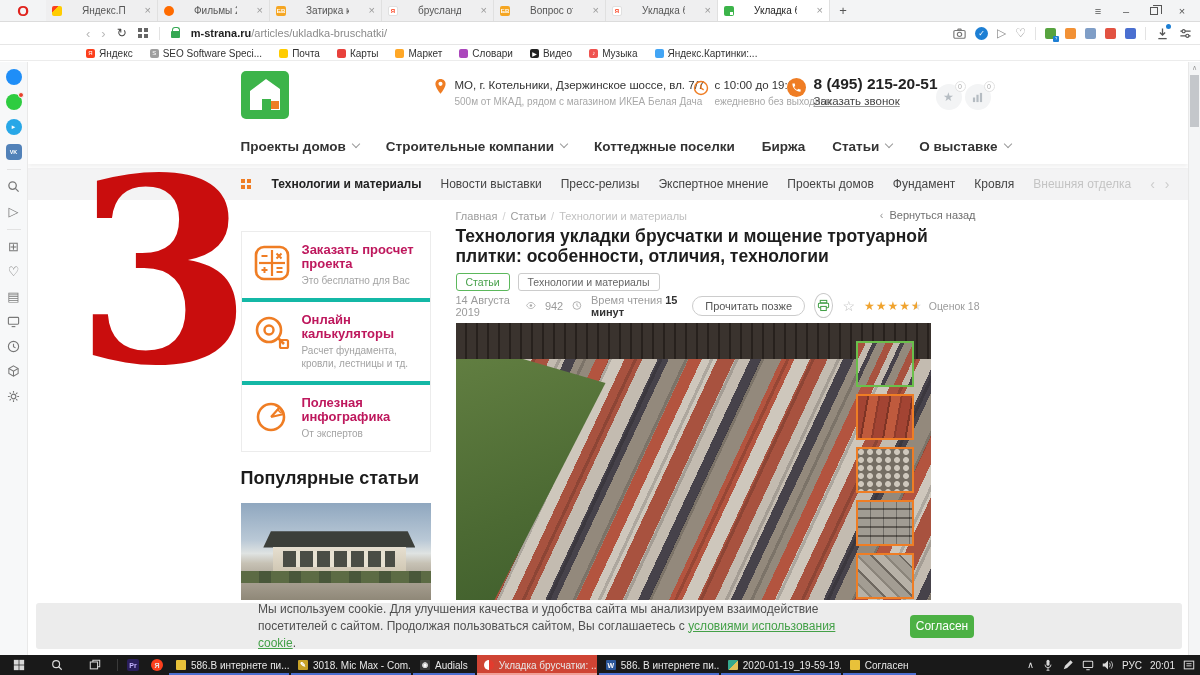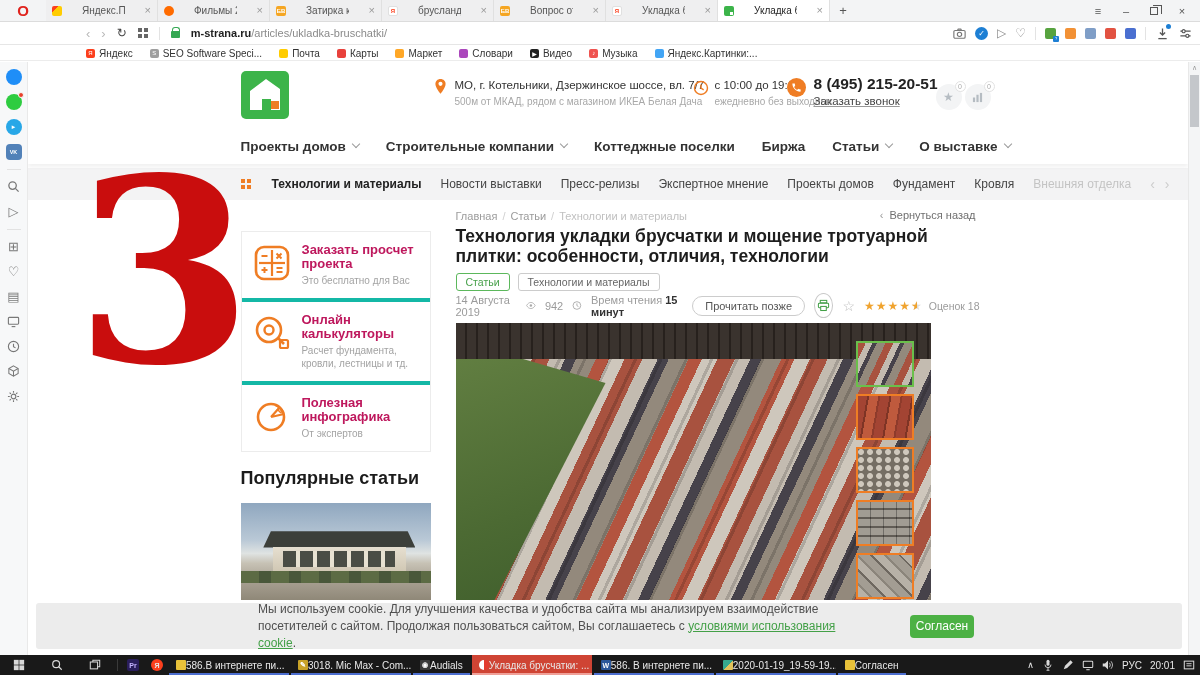--- a/index.html
+++ b/index.html
@@ -152,21 +152,21 @@
 .cookie-btn{margin-left:40px;width:64px;height:23px;background:#4cb144;color:#fff;font-size:12px;border-radius:4px;display:flex;align-items:center;justify-content:center;cursor:pointer}
 
 .watermark{position:absolute;left:75px;top:178px;font-family:"DejaVu Serif",serif;font-weight:700;font-size:255px;line-height:.74;color:#c90d0d;z-index:30;pointer-events:none}
 
 .taskbar{position:absolute;bottom:0;left:0;right:0;height:20px;background:#191919;display:flex;align-items:stretch;z-index:60;color:#e8e8e8}
 .tb-ic{width:38px;display:flex;align-items:center;justify-content:center;font-size:13px}
 .tb-ic svg{width:12px;height:12px}
 .tb-sep{width:1px;background:#3a3a3a;margin:4px 3px}
 .tb-app{width:24px;display:flex;align-items:center;justify-content:center}
 .tb-app .sq{width:12px;height:12px;border-radius:2px;font-size:7px;font-weight:700;display:flex;align-items:center;justify-content:center}
-.tb-btn{display:flex;align-items:center;padding:8px 7px;max-width:120px;font-size:10px;white-space:nowrap;overflow:hidden;box-shadow:inset 0 -2px 0 #4d6fd0;margin-right:2px}
+.tb-btn{display:flex;align-items:center;gap:5px;padding:8px 7px;max-width:120px;font-size:10px;white-space:nowrap;overflow:hidden;box-shadow:inset 0 -2px 0 #4d6fd0;margin-right:2px}
 .tb-btn.active{background:#cf4434;box-shadow:inset 0 -2px 0 #f0a098}
 .ti{width:10px;height:10px;flex:none;border-radius:1px;font-size:7px;font-weight:700;color:#fff;display:flex;align-items:center;justify-content:center}
 .alisa{width:200px;background:#d6d6d6;color:#2a2a2a;font-size:11px;display:flex;align-items:center;padding:0 8px;margin-left:2px;gap:6px}
 .alisa span{flex:1;overflow:hidden;white-space:nowrap}
 .alisa svg{width:10px;height:13px}
 .tray{margin-left:auto;display:flex;align-items:center;gap:8px;padding-right:5px;font-size:10px}
 .tray svg{width:12px;height:12px}
 .tray .up{font-size:9px}
 </style>
 </head>

